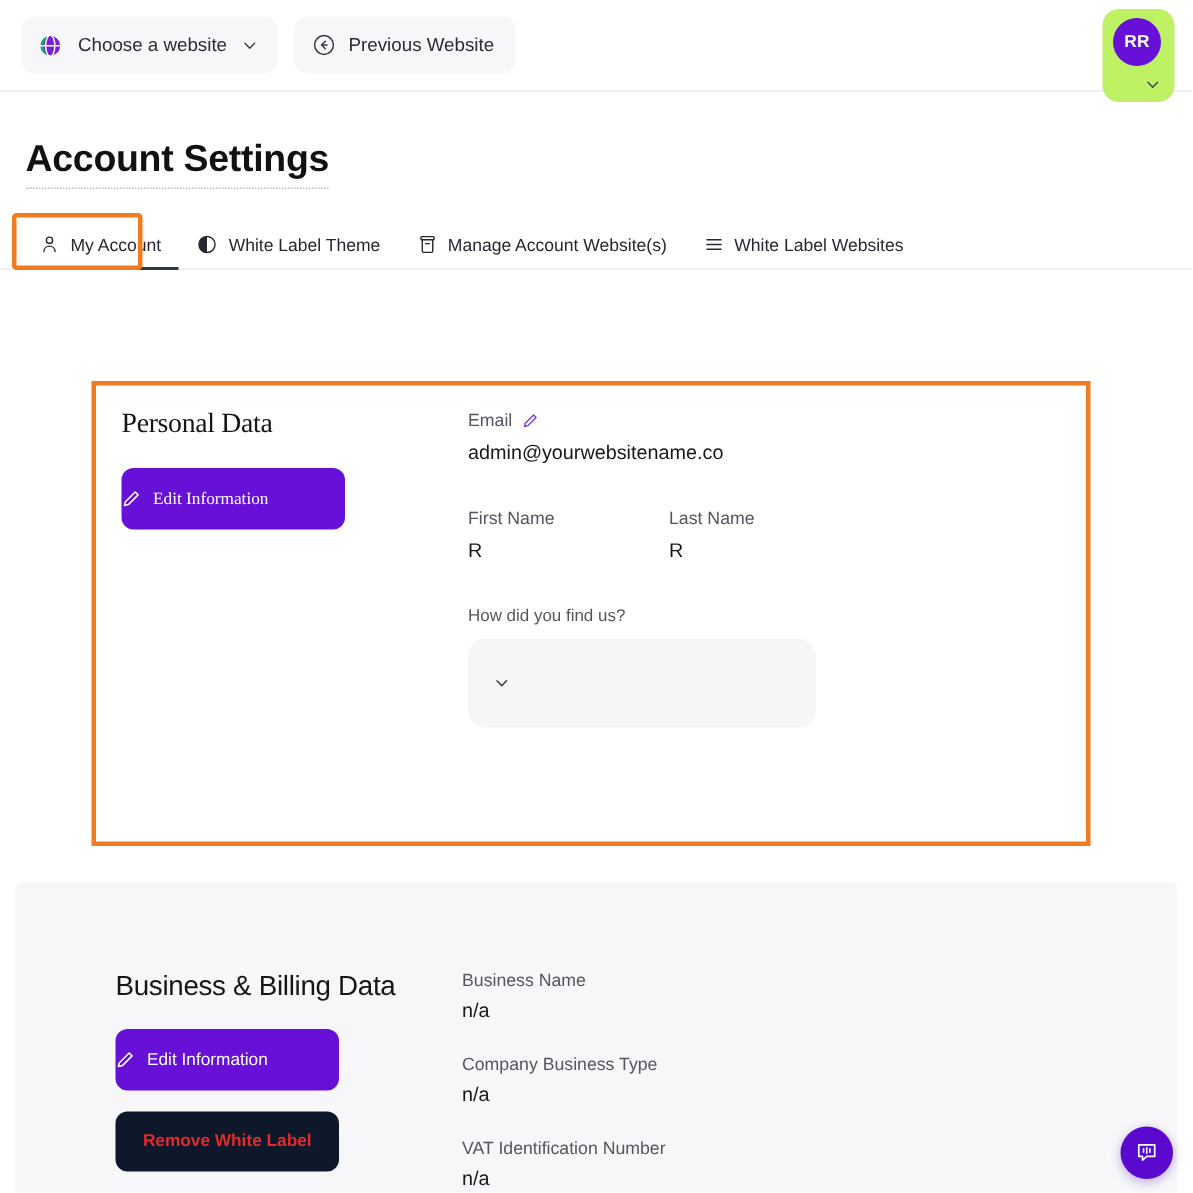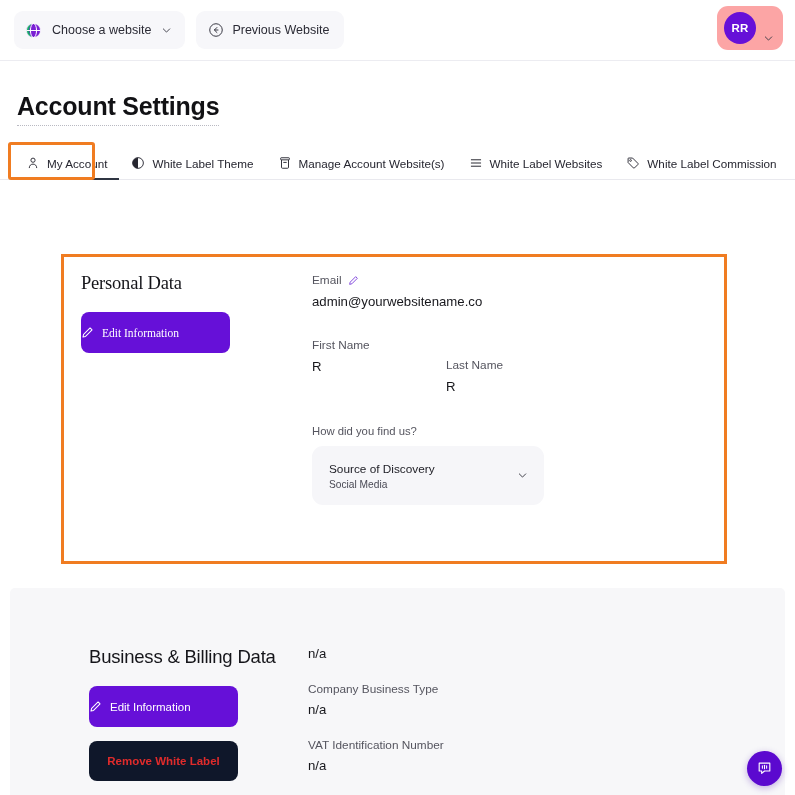--- a/index.html
+++ b/index.html
@@ -67,24 +67,25 @@
   }
   .back-icon { width: 16px; height: 16px; flex:none; display:block; }
 
   .avatar-wrap {
     position: absolute;
     right: 12px;
     top: 6px;
     display: flex;
     align-items: flex-end;
     gap: 7px;
-    background: #fca5a5;
+    background: #bef264;
     border-radius: 11px;
     padding: 6px 9px 6px 7px;
     cursor: pointer;
+    flex-direction: column;
   }
   .avatar {
     width: 32px; height: 32px;
     border-radius: 50%;
     background: #6610d8;
     color: #ffffff;
     font-size: 11.5px;
     font-weight: bold;
     display: flex;
     align-items: center;
@@ -230,21 +231,21 @@
     color: #6610d8;
     cursor: pointer;
   }
   .pencil-sm { width: 11px; height: 11px; display:block; flex:none; }
 
   .row3 {
     display: flex;
     margin-top: 29px;
   }
   .row3 > div:nth-child(1) { width: 134px; }
-  .row3 > div:nth-child(2) { width: 130px; margin-top: 20px; }
+  .row3 > div:nth-child(2) { width: 130px; }
 
   .discover-wrap { margin-top: 31px; }
   .discover-label {
     font-size: 11.3px;
     color: #55555f;
     margin-bottom: 9px;
   }
   .select-box {
     width: 232px;
     height: 59px;
@@ -264,21 +265,21 @@
     position: absolute;
     left: 10px;
     right: 10px;
     top: 588px;
     bottom: 0;
     background: #f7f7f9;
     border-radius: 5px 5px 0 0;
   }
   .bb-left {
     position: absolute;
-    left: 79px;
+    left: 67px;
     top: 58px;
     width: 220px;
   }
   .bb-fields {
     position: absolute;
     left: 298px;
     top: 58px;
     right: 20px;
   }
   .bb-grid {
@@ -377,27 +378,20 @@
 
   <div class="tab">
     <svg class="ticon" viewBox="0 0 24 24">
       <line x1="4" y1="6.5" x2="20" y2="6.5" stroke="#262630" stroke-width="1.7" stroke-linecap="round"></line>
       <line x1="4" y1="12" x2="20" y2="12" stroke="#262630" stroke-width="1.7" stroke-linecap="round"></line>
       <line x1="4" y1="17.5" x2="20" y2="17.5" stroke="#262630" stroke-width="1.7" stroke-linecap="round"></line>
     </svg>
     <span>White Label Websites</span>
   </div>
 
-  <div class="tab">
-    <svg class="ticon" viewBox="0 0 24 24">
-      <path d="M3.6 11.2V4.4a.9.9 0 01.9-.9h6.8l9.1 9.1a1.4 1.4 0 010 2l-5.8 5.8a1.4 1.4 0 01-2 0z" fill="none" stroke="#262630" stroke-width="1.6" stroke-linejoin="round"></path>
-      <circle cx="7.8" cy="7.7" r="1.5" fill="none" stroke="#262630" stroke-width="1.4"></circle>
-    </svg>
-    <span>White Label Commission</span>
-  </div>
 
   <div class="tab">
     
     
   </div>
 
   <div class="annot-tab"></div>
 </div>
 
 <div class="personal-card">
@@ -431,24 +425,20 @@
       </div>
       <div>
         <div class="fld-label">Last Name</div>
         <div class="fld-value">R</div>
       </div>
     </div>
 
     <div class="discover-wrap">
       <div class="discover-label">How did you find us?</div>
       <div class="select-box">
-        <div class="select-texts">
-          <div class="select-title">Source of Discovery</div>
-          <div class="select-sub">Social Media</div>
-        </div>
         <svg class="chev" viewBox="0 0 24 24">
           <path d="M5 8.5l7 7 7-7" fill="none" stroke="#33333d" stroke-width="2" stroke-linecap="round" stroke-linejoin="round"></path>
         </svg>
       </div>
     </div>
   </div>
 </div>
 
 <div class="billing-section">
 
@@ -462,20 +452,21 @@
     </button>
     <button class="btn-danger-soft">
       <span>Remove White Label</span>
     </button>
   </div>
 
   <div class="bb-fields">
     <div class="bb-grid">
 
       <div class="bb-cell">
+        <div class="fld-label">Business Name</div>
         <div class="fld-value">n/a</div>
       </div>
 
       <div class="bb-cell">
         <div class="fld-label">Company Business Type</div>
         <div class="fld-value">n/a</div>
       </div>
 
       <div class="bb-cell">
         <div class="fld-label">VAT Identification Number</div>

